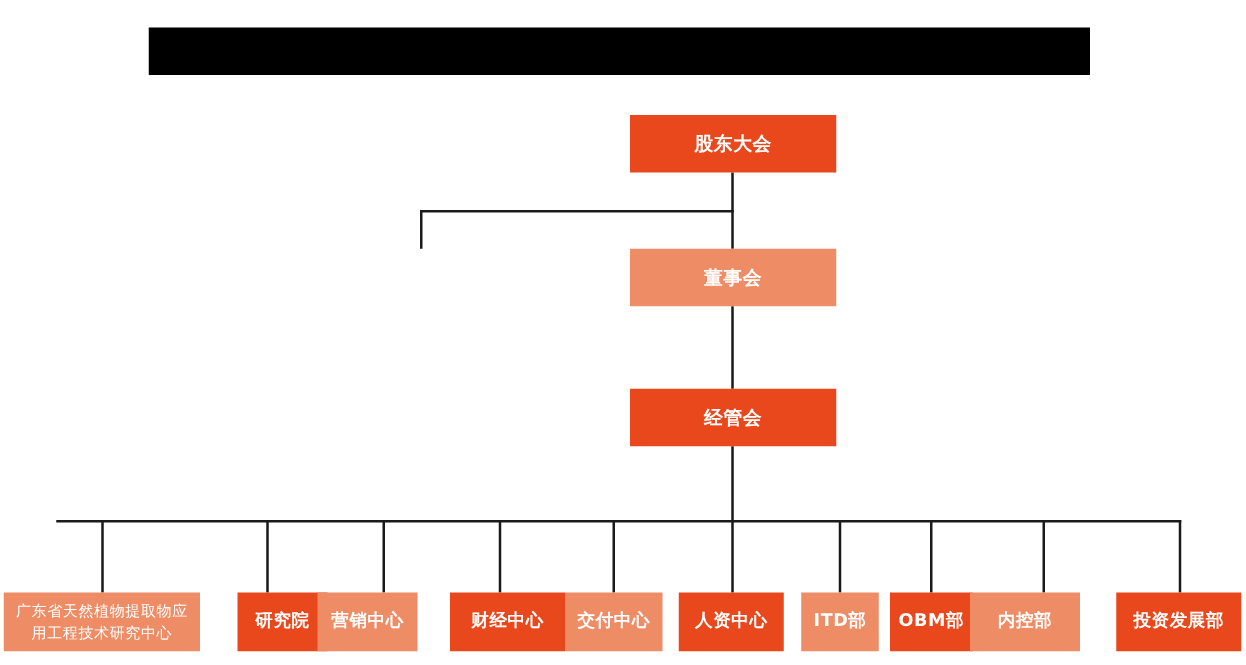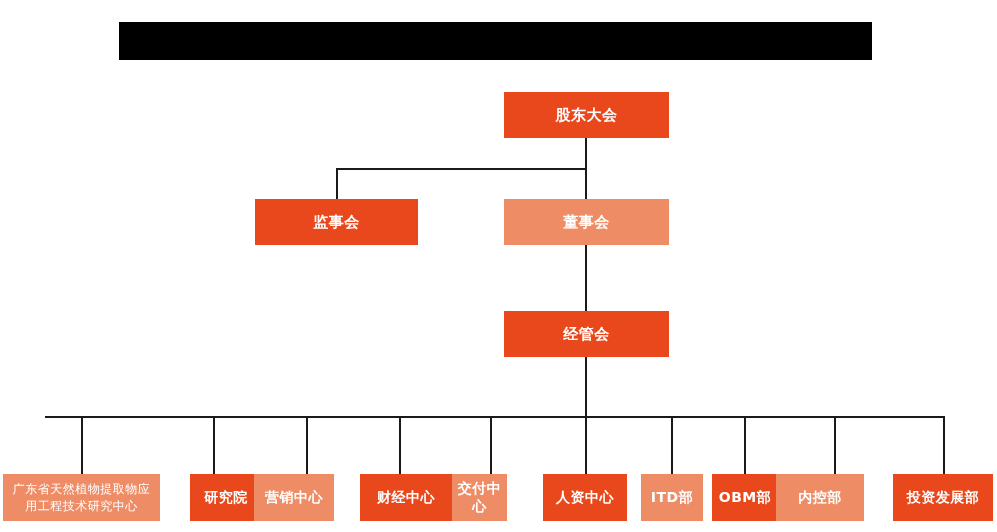--- a/index.html
+++ b/index.html
@@ -55,21 +55,21 @@
     font-size: 12px;
     font-weight: normal;
     line-height: 1.35;
     padding: 0 5px;
   }
 
   .d0  { left: 3px;   width: 157px; }
   .d1  { left: 190px; width: 72px;  }
   .d2  { left: 254px; width: 80px;  }
   .d3  { left: 360px; width: 92px;  }
-  .d4  { left: 452px; width: 55px; text-align: center;  }
+  .d4  { left: 452px; width: 78px; text-align: center;  }
   .d5  { left: 543px; width: 84px;  }
   .d6  { left: 641px; width: 62px;  }
   .d7  { left: 712px; width: 66px;  }
   .d8  { left: 776px; width: 88px;  }
   .d9  { left: 893px; width: 100px; }
 
   .conn {
     position: absolute;
     background: #1a1a1a;
     z-index: 1;
@@ -102,23 +102,20 @@
   <div class="conn v" style="left:585px; top:416px; height:58px;"></div>
   <div class="conn v" style="left:671px; top:416px; height:58px;"></div>
   <div class="conn v" style="left:744px; top:416px; height:58px;"></div>
   <div class="conn v" style="left:834px; top:416px; height:58px;"></div>
   <div class="conn v" style="left:943px; top:416px; height:58px;"></div>
 
   <div class="node node-top dark">
     <span>股东大会</span>
   </div>
 
-  <div class="node node-super dark">
-    <span>监事会</span>
-  </div>
   <div class="node node-board light">
     <span>董事会</span>
   </div>
 
   <div class="node node-mgmt dark">
     <span>经管会</span>
   </div>
 
   <div class="node node-dept wrap light d0">
     <span><span>广东省天然植物提取物应</span><br><span>用工程技术研究中心</span></span>

